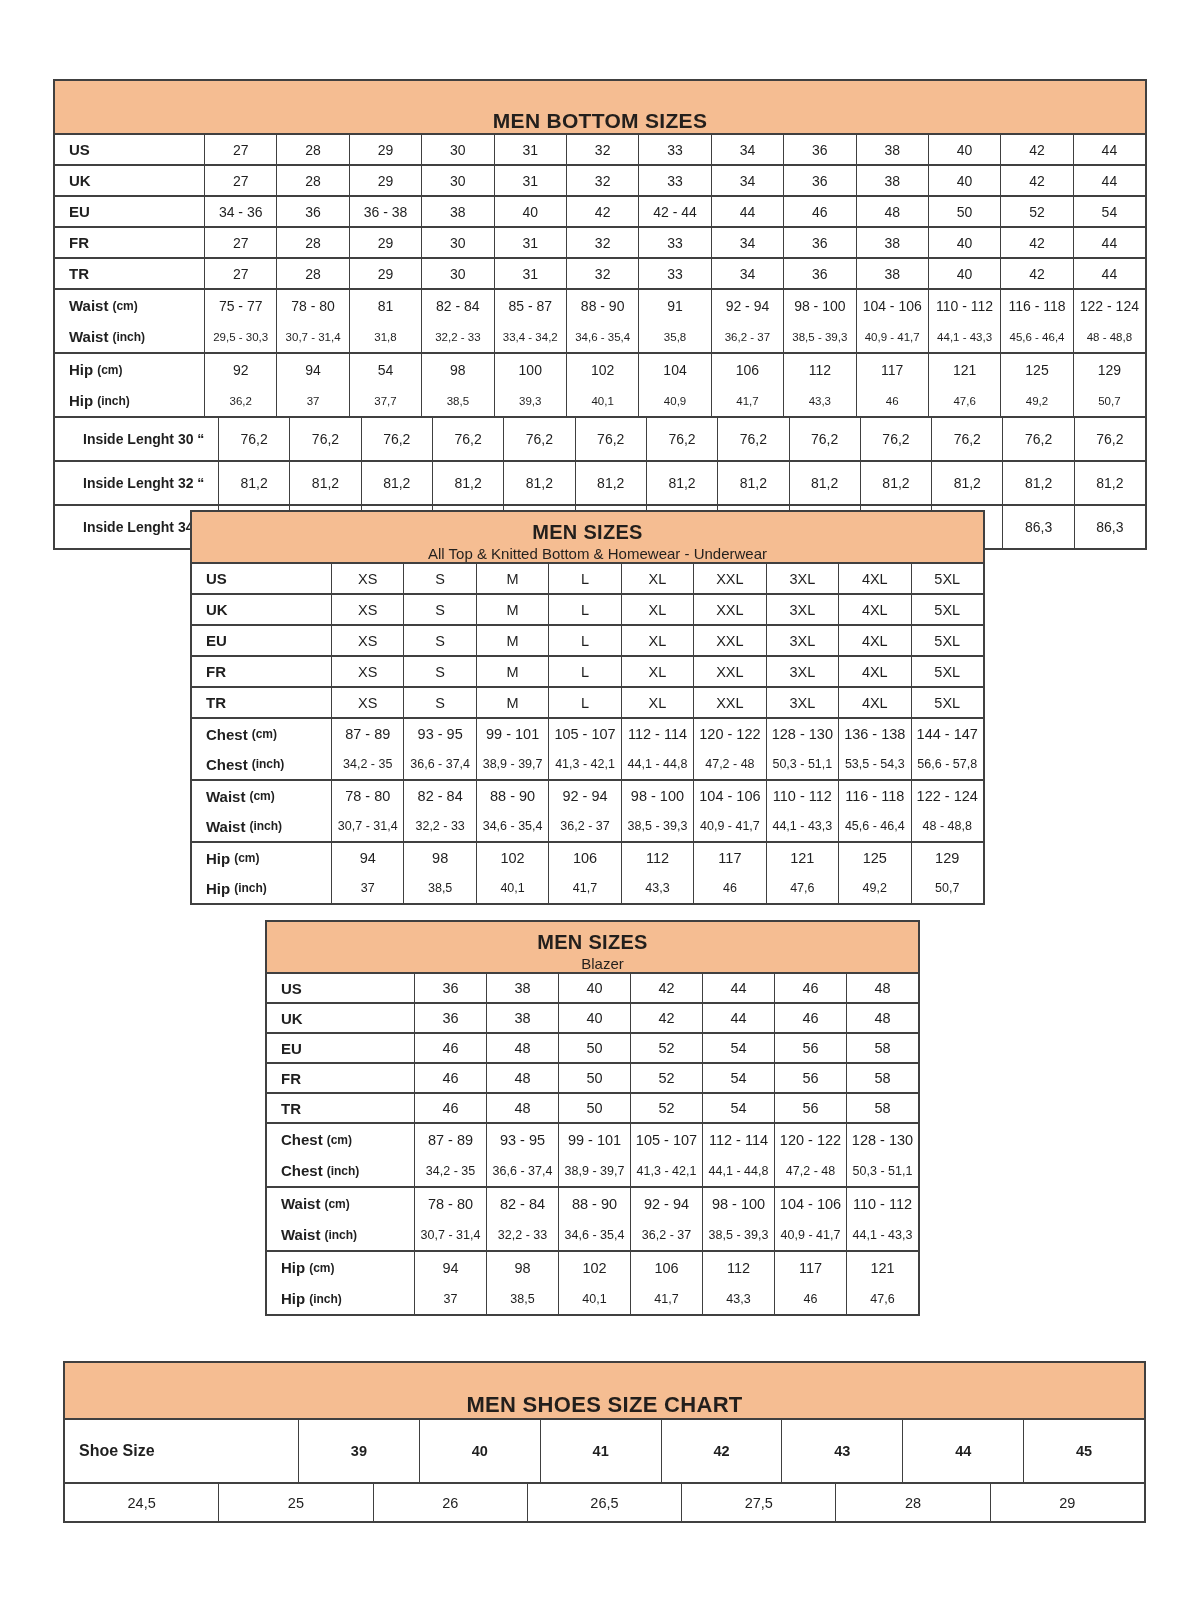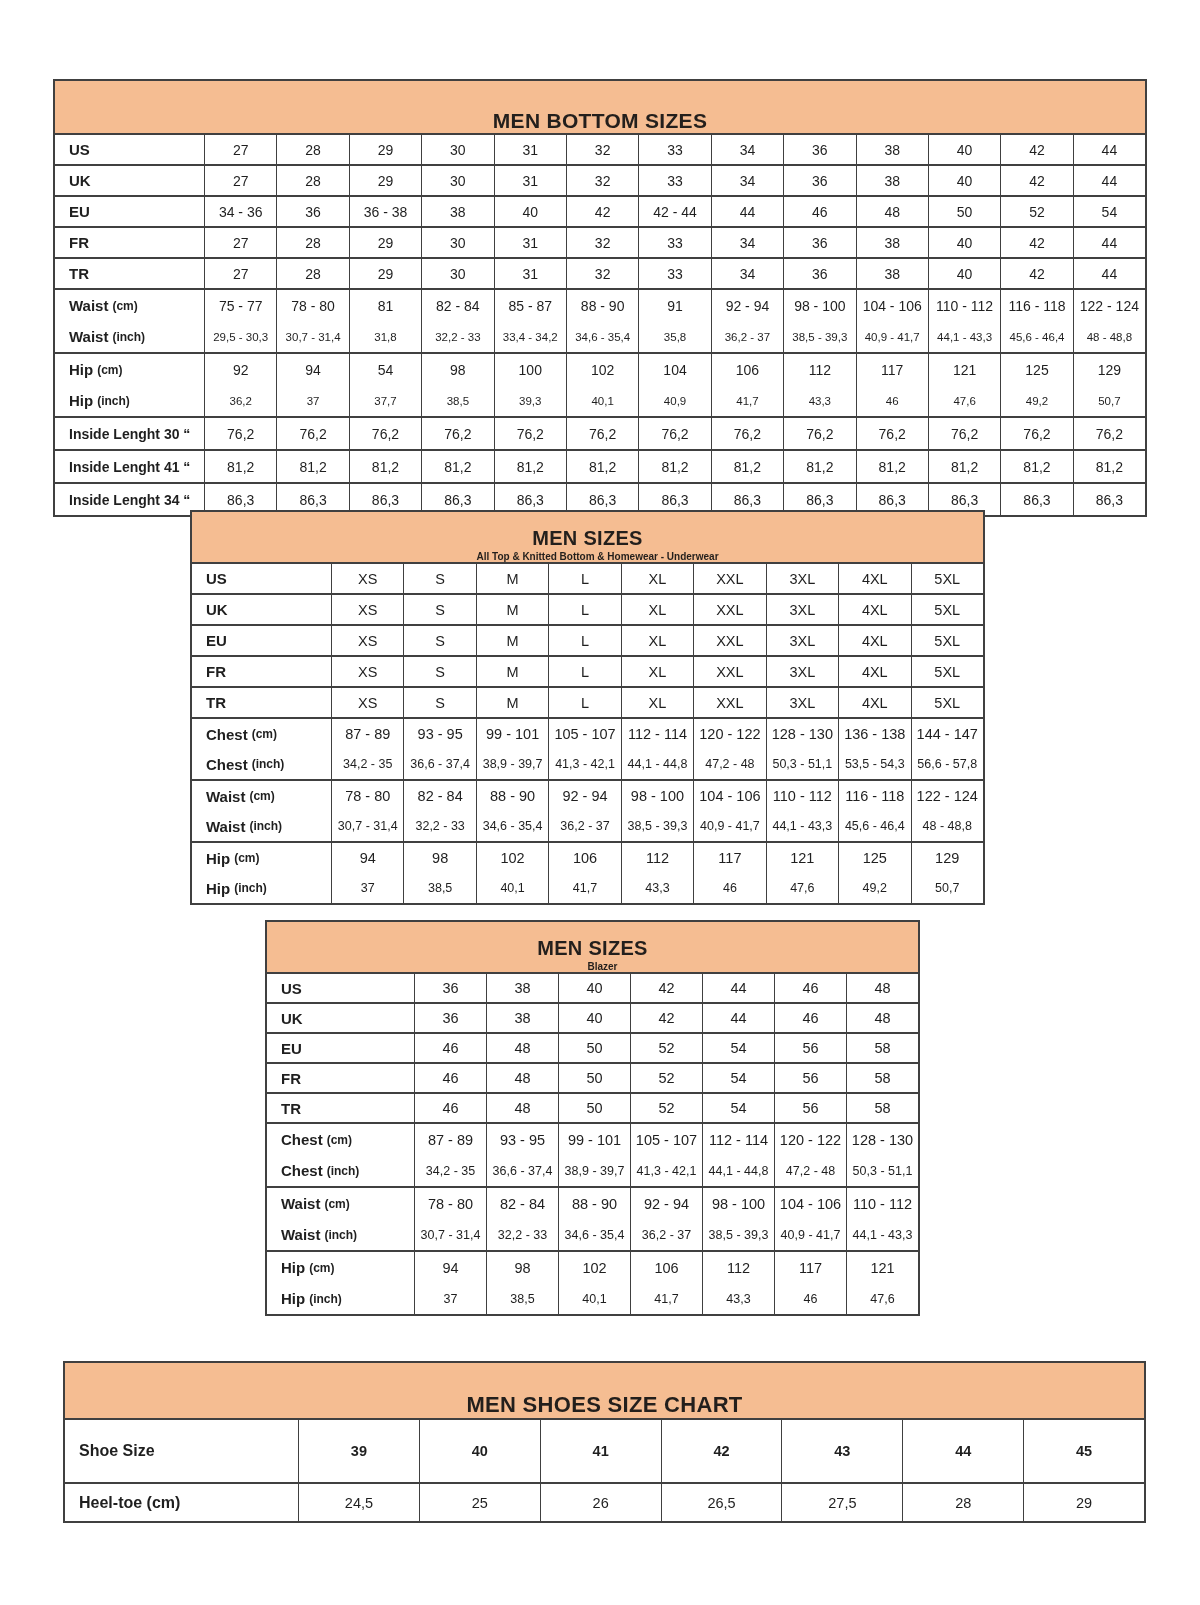--- a/index.html
+++ b/index.html
@@ -2,40 +2,40 @@
 <html><head>
 <meta charset="utf-8">
 <style>
   html,body{margin:0;padding:0;background:#ffffff;}
   body{font-family:"Liberation Sans",sans-serif;color:#1f1f1f;}
   .page{position:relative;width:1200px;height:1605px;background:#ffffff;overflow:hidden;}
 
   .size-table{position:absolute;border:2px solid #404040;background:#ffffff;box-sizing:border-box;}
   .tbl-header{background:#F5BD92;border-bottom:2px solid #404040;display:flex;flex-direction:column;justify-content:flex-end;align-items:center;box-sizing:border-box;}
   .tbl-title{font-weight:bold;font-size:21px;letter-spacing:.3px;color:#231f1c;}
-  .tbl-subtitle{font-weight:bold;font-size:10px;margin-top:1px;color:#231f1c;margin-left:20px;}
+  .tbl-subtitle{font-weight:normal;font-size:15px;margin-top:1px;color:#231f1c;margin-left:20px;}
 
   .group{border-top:2px solid #404040;text-align:center;}
   .group.first{border-top:none;}
   .row{display:flex;align-items:stretch;}
   .cell{display:flex;align-items:center;justify-content:center;border-right:1.5px solid #404040;box-sizing:border-box;white-space:nowrap;overflow:hidden;}
   .row .cell:last-child{border-right:none;}
   .cell.label{justify-content:flex-start;padding-left:14px;font-weight:bold;font-size:15px;}
   .lbl-unit{font-weight:bold;font-size:12px;margin-left:4px;}
   .cell.val{flex:1;font-size:14px;}
   .row.small .cell.val{font-size:11.5px;}
   .row.boldvals .cell.val{font-weight:bold;font-size:16px;}
 
   
   #t0{left:53px;top:79px;width:1094px;}
   #t0 .tbl-header{height:54px;}
   #t0 .cell.label{width:150px;}
   #t0 .row{height:29px;}
   #t0 .row.has-unit{height:31px;}
-  #t0 .row.il{height:31px;}
+  #t0 .row.il{height:42px;padding-left:14px;}
   #t0 .row.il .cell.label{font-size:14px;}
 
   
   #t1{left:190px;top:510px;width:795px;}
   #t1 .tbl-header{height:52px;}
   #t1 .tbl-title{font-size:20px;}
   #t1 .cell.label{width:140px;}
   #t1 .row{height:29px;}
   #t1 .row.has-unit{height:30px;}
   #t1 .cell.val{font-size:14.5px;}
@@ -268,21 +268,21 @@
             <div class="cell val">76,2</div>
             <div class="cell val">76,2</div>
             <div class="cell val">76,2</div>
             <div class="cell val">76,2</div>
             <div class="cell val">76,2</div>
           </div>
         </div>
         <div class="group">
           <div class="row il">
             <div class="cell label">
-              <span>Inside Lenght 41 “</span>
+              <span>Inside Lenght 32 “</span>
             </div>
             <div class="cell val">81,2</div>
             <div class="cell val">81,2</div>
             <div class="cell val">81,2</div>
             <div class="cell val">81,2</div>
             <div class="cell val">81,2</div>
             <div class="cell val">81,2</div>
             <div class="cell val">81,2</div>
             <div class="cell val">81,2</div>
             <div class="cell val">81,2</div>
@@ -677,23 +677,20 @@
             <div class="cell val">40</div>
             <div class="cell val">41</div>
             <div class="cell val">42</div>
             <div class="cell val">43</div>
             <div class="cell val">44</div>
             <div class="cell val">45</div>
           </div>
         </div>
         <div class="group">
           <div class="row">
-            <div class="cell label">
-              <span>Heel-toe (cm)</span>
-            </div>
             <div class="cell val">24,5</div>
             <div class="cell val">25</div>
             <div class="cell val">26</div>
             <div class="cell val">26,5</div>
             <div class="cell val">27,5</div>
             <div class="cell val">28</div>
             <div class="cell val">29</div>
           </div>
         </div>
       </div>

